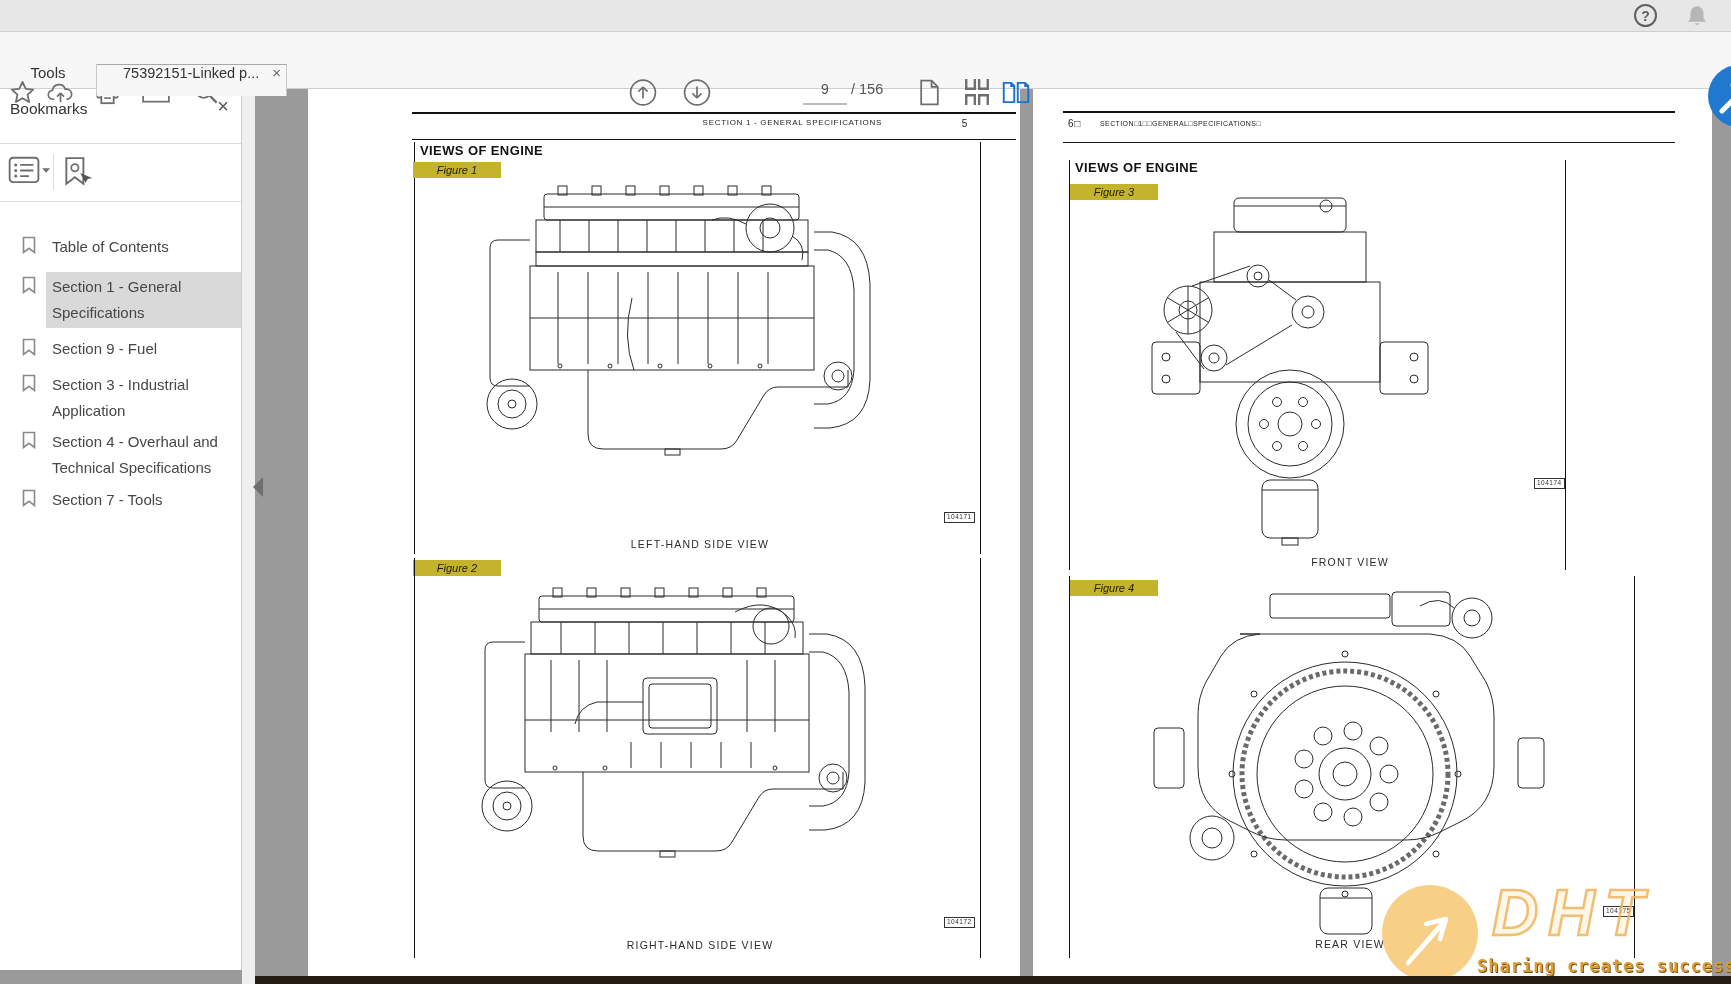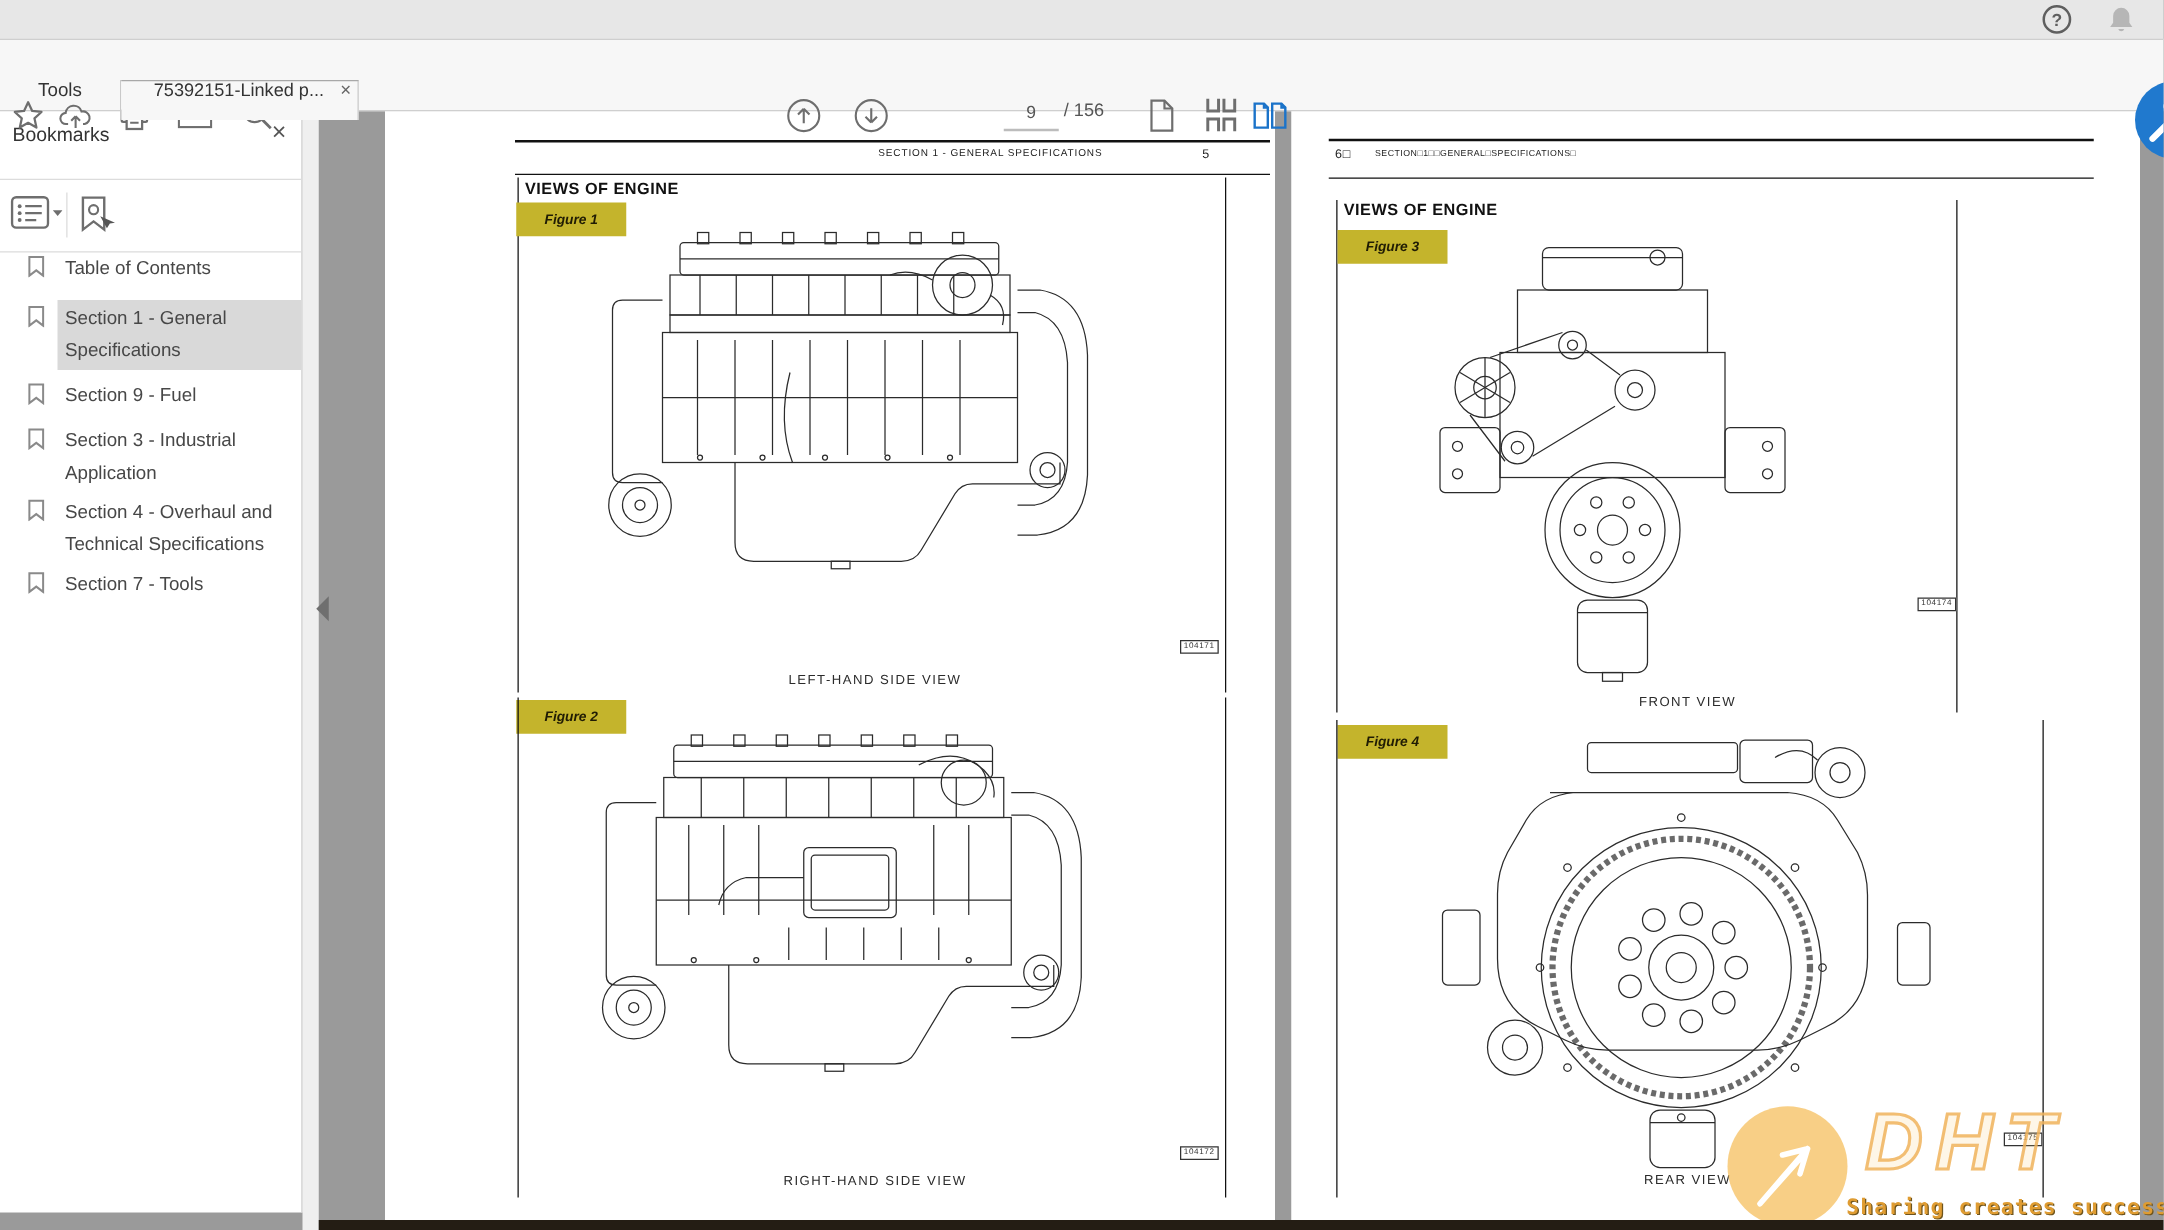--- a/index.html
+++ b/index.html
@@ -26,38 +26,38 @@
   .ai-bubble{position:absolute;left:1708px;top:34px;width:62px;height:62px;border-radius:50%;background:#2079ce;z-index:25;}
   
   .sidebar{position:absolute;left:0;top:88px;width:241px;bottom:14px;background:#fff;border-right:1px solid #cfcfcf;z-index:10;}
   .sb-strip{position:absolute;left:242px;top:88px;width:13px;bottom:0;background:#efefef;z-index:10;}
   .sb-title{position:absolute;left:10px;top:12px;font-size:15.5px;color:#333;}
   .sb-close{position:absolute;right:12px;top:8px;font-size:20px;color:#555;line-height:1;}
   .sb-div1{position:absolute;left:0;right:0;top:55px;height:1px;background:#dcdcdc;}
   .sb-div2{position:absolute;left:0;right:0;top:113px;height:1px;background:#dcdcdc;}
   .sb-vdiv{position:absolute;left:53px;top:66px;height:36px;width:1px;background:#dcdcdc;}
   .sb-ic{position:absolute;top:68px;}
-  .bm-item{position:absolute;left:0;right:0;display:flex;align-items:flex-start;}
+  .bm-item{position:absolute;left:0;right:0;display:flex;align-items:flex-start;margin-top:32px;}
   .bm-flag{margin-left:21px;margin-top:4px;flex:0 0 auto;}
   .bm-label{margin-left:9px;flex:1;font-size:15px;line-height:26px;color:#474747;padding:2px 8px 2px 6px;}
   .bm-item.selected .bm-label{background:#d9d9d9;}
   .collapse-arrow{position:absolute;left:253px;top:477px;width:0;height:0;z-index:12;
     border-top:10px solid transparent;border-bottom:10px solid transparent;border-right:10px solid #6f6f6f;}
   
   .doc-area{position:absolute;left:255px;top:88px;right:0;bottom:8px;background:#9a9a9a;}
   .page{position:absolute;top:0;bottom:0;background:#fff;}
   .page.left{left:53px;width:712px;}   
   .page.right{left:778px;width:679px;} 
   .abs{position:absolute;}
   .hrule{background:#111;}
   .vrule{position:absolute;width:1px;background:#111;}
   .hdr-small{font-size:8px;letter-spacing:.7px;color:#1c1c1c;white-space:nowrap;}
   .hdr-tiny{font-size:7px;letter-spacing:.4px;color:#1c1c1c;white-space:nowrap;}
   .sec-title{font-size:13px;font-weight:bold;letter-spacing:.4px;color:#111;white-space:nowrap;}
-  .fig-label{width:88px;height:27px;background:#c4b42c;color:#201c04;font-size:11px;font-weight:bold;font-style:italic;
+  .fig-label{width:88px;height:16px;background:#c4b42c;color:#201c04;font-size:11px;font-weight:normal;font-style:italic;
              display:flex;align-items:center;justify-content:center;}
   .fig-caption{font-size:10.5px;letter-spacing:1.2px;color:#2b2b2b;text-align:center;white-space:nowrap;}
   .ref-box{border:1px solid #333;font-size:6.5px;color:#333;padding:1px 2px;line-height:1;background:#fff;letter-spacing:.5px;}
   .drawing svg{display:block;}
   
   .wm-circle{position:absolute;left:1382px;top:885px;width:96px;height:96px;border-radius:50%;
              background:rgba(247,197,107,.82);z-index:40;}
   .wm-logo{position:absolute;left:1492px;top:876px;font-size:64px;font-weight:bold;font-style:italic;letter-spacing:10px;
            color:rgba(247,196,106,.16);-webkit-text-stroke:2.5px rgba(240,179,92,.85);z-index:40;white-space:nowrap;}
   .wm-tag{position:absolute;left:1477px;top:956px;font-family:"DejaVu Sans Mono",monospace;font-size:17px;font-weight:bold;

